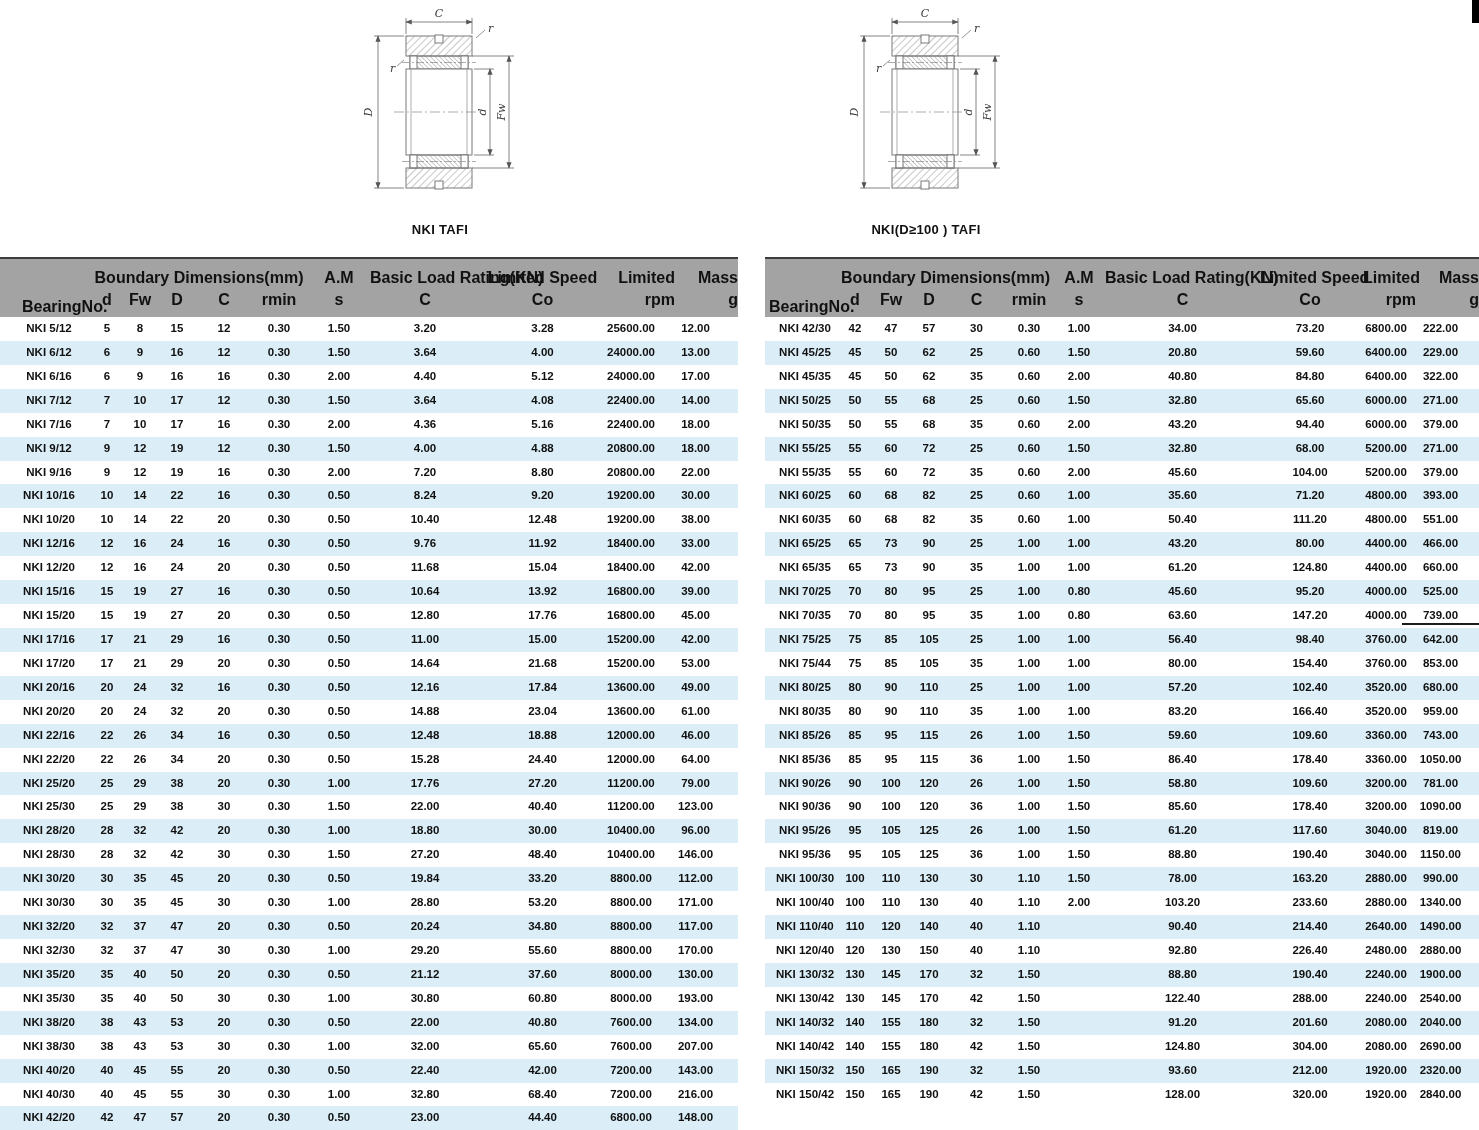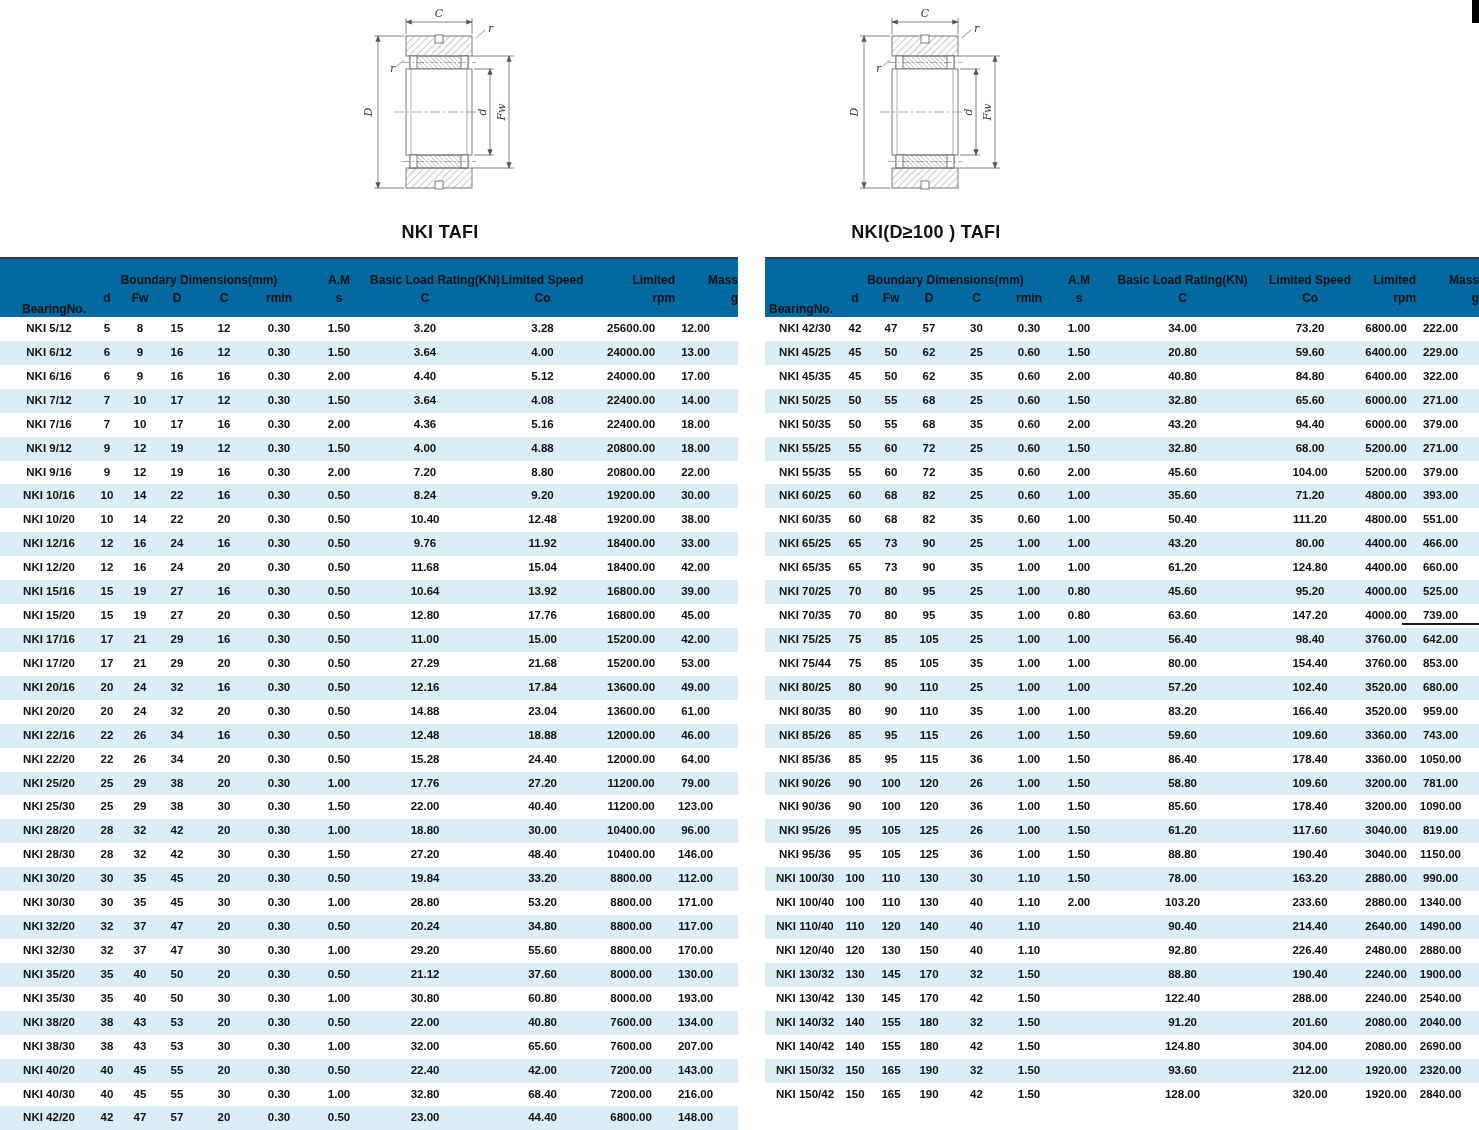--- a/index.html
+++ b/index.html
@@ -4,30 +4,30 @@
 <style>
   html,body{margin:0;padding:0;background:#fff;}
   #page{position:relative;width:1479px;height:1130px;background:#fff;overflow:hidden;
         font-family:"Liberation Sans",sans-serif;color:#161616;}
 
   
   .diagram{position:absolute;top:6px;}
   #diagram-left{left:352px;}
   #diagram-right{left:838px;}
   .diagram svg{display:block;}
-  .diagram .caption{width:176px;text-align:center;font-size:18px;font-weight:700;color:#111;
+  .diagram .caption{width:176px;text-align:center;font-size:13px;font-weight:700;color:#111;
                     margin-top:2px;letter-spacing:.3px;}
   .dimtext{font-family:"DejaVu Serif",serif;font-style:italic;font-size:11px;fill:#3a3a3a;}
 
   
   table.bearing{position:absolute;top:257px;border-collapse:collapse;table-layout:fixed;
                 border-top:2px solid #3d3d3d;font-weight:700;}
   #left-table{left:0;width:738px;}
   #right-table{left:765px;width:714px;}
-  table.bearing th{background:#0369a1;font-size:12px;font-weight:700;padding:0;white-space:nowrap;
+  table.bearing th{background:#a3a3a3;font-size:16px;font-weight:700;padding:0;white-space:nowrap;
                    text-align:center;vertical-align:middle;color:#111;}
   table.bearing thead tr.h1 th{height:28px;vertical-align:bottom;padding-bottom:1px;}
   table.bearing thead tr.h2 th{height:26px;vertical-align:top;padding-top:3px;}
   table.bearing th.bearing-no{text-align:left;vertical-align:middle;}
   #left-table th.bearing-no{padding-left:22px;}
   #right-table th.bearing-no{padding-left:4px;}
   table.bearing th.al{text-align:right;padding-left:3px;}
   table.bearing td{font-size:11.5px;height:23.92px;line-height:23.92px;padding:0;white-space:nowrap;
                    text-align:center;color:#101010;}
   table.bearing tr.alt td{background:#dbeef7;}
@@ -377,21 +377,21 @@
           <td class="c10">42.00</td>
         </tr>
         <tr>
           <td class="c0">NKI 17/20</td>
           <td class="c1">17</td>
           <td class="c2">21</td>
           <td class="c3">29</td>
           <td class="c4">20</td>
           <td class="c5">0.30</td>
           <td class="c6">0.50</td>
-          <td class="c7">27.29</td>
+          <td class="c7">14.64</td>
           <td class="c8">21.68</td>
           <td class="c9">15200.00</td>
           <td class="c10">53.00</td>
         </tr>
         <tr class="alt">
           <td class="c0">NKI 20/16</td>
           <td class="c1">20</td>
           <td class="c2">24</td>
           <td class="c3">32</td>
           <td class="c4">16</td>

